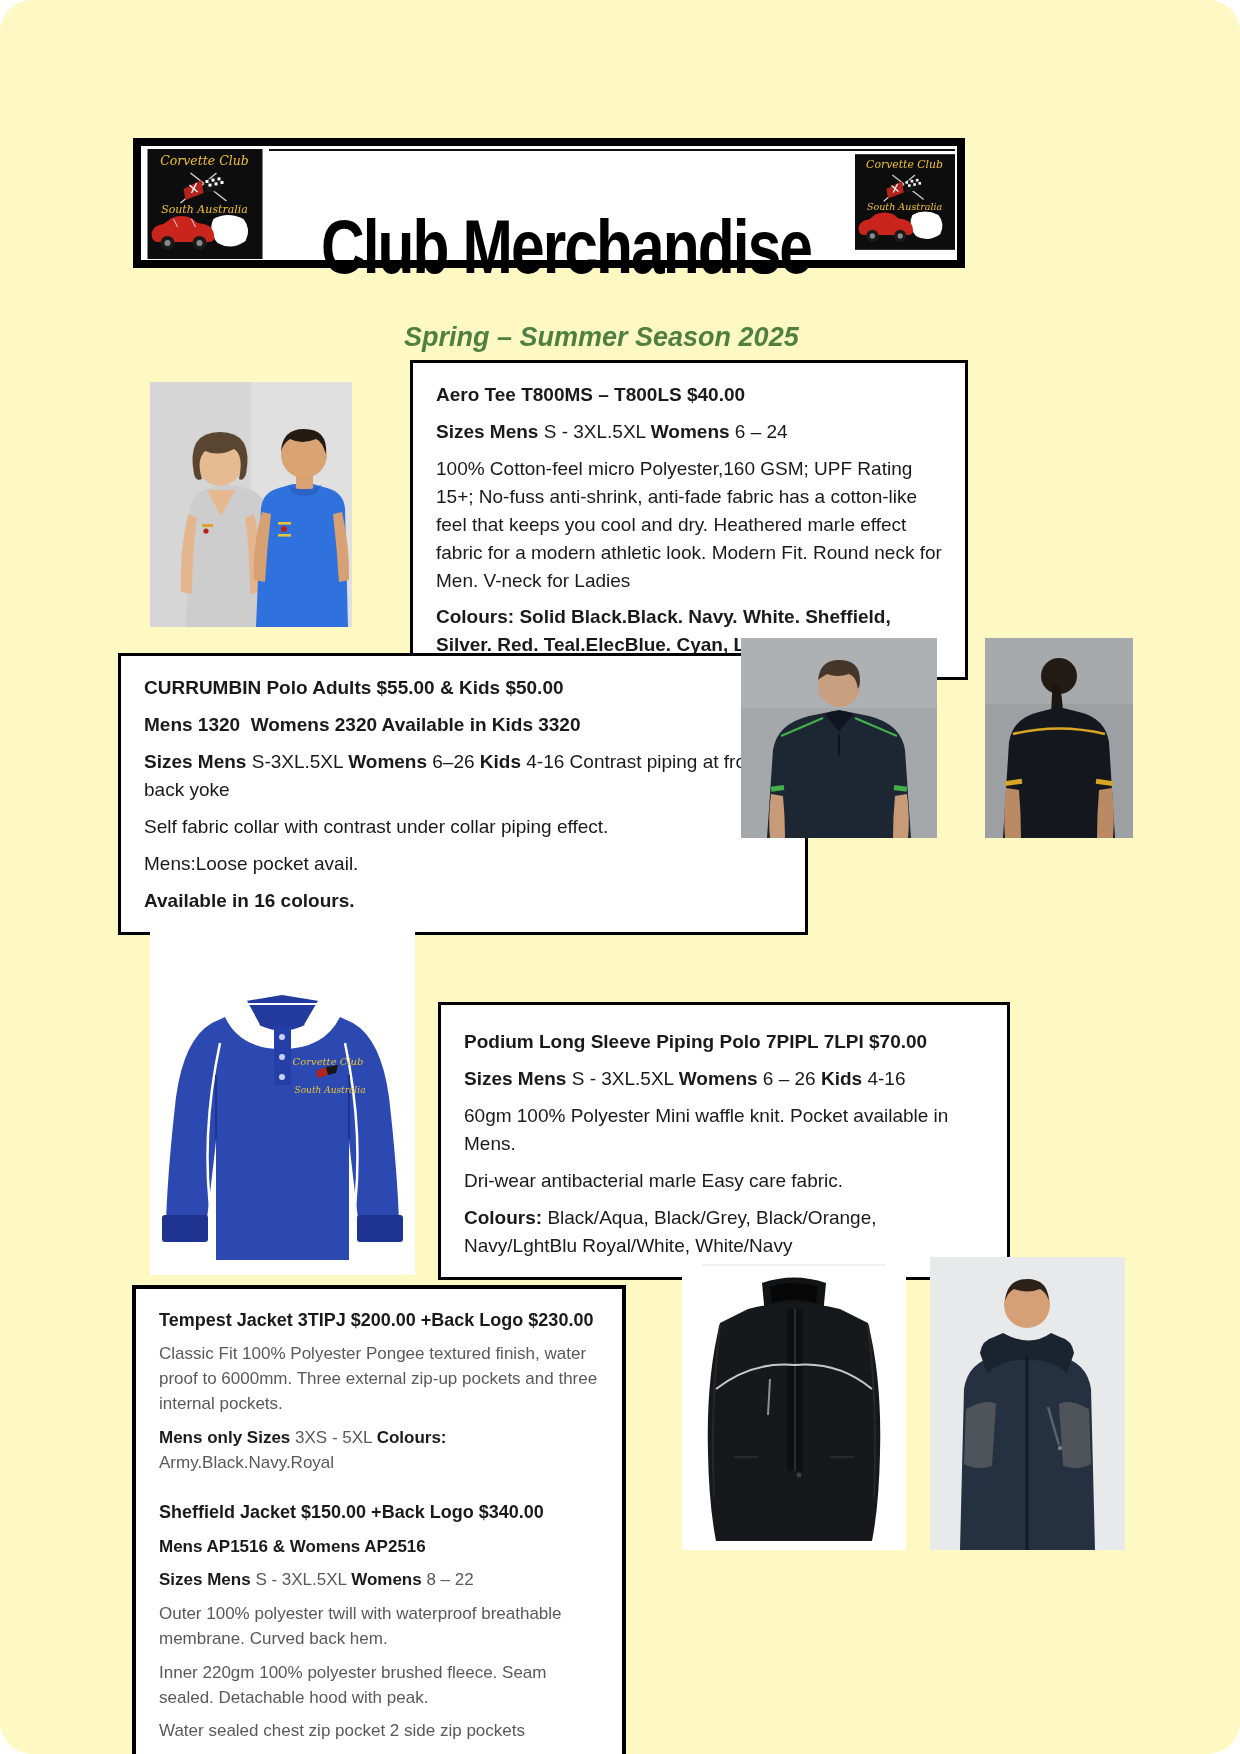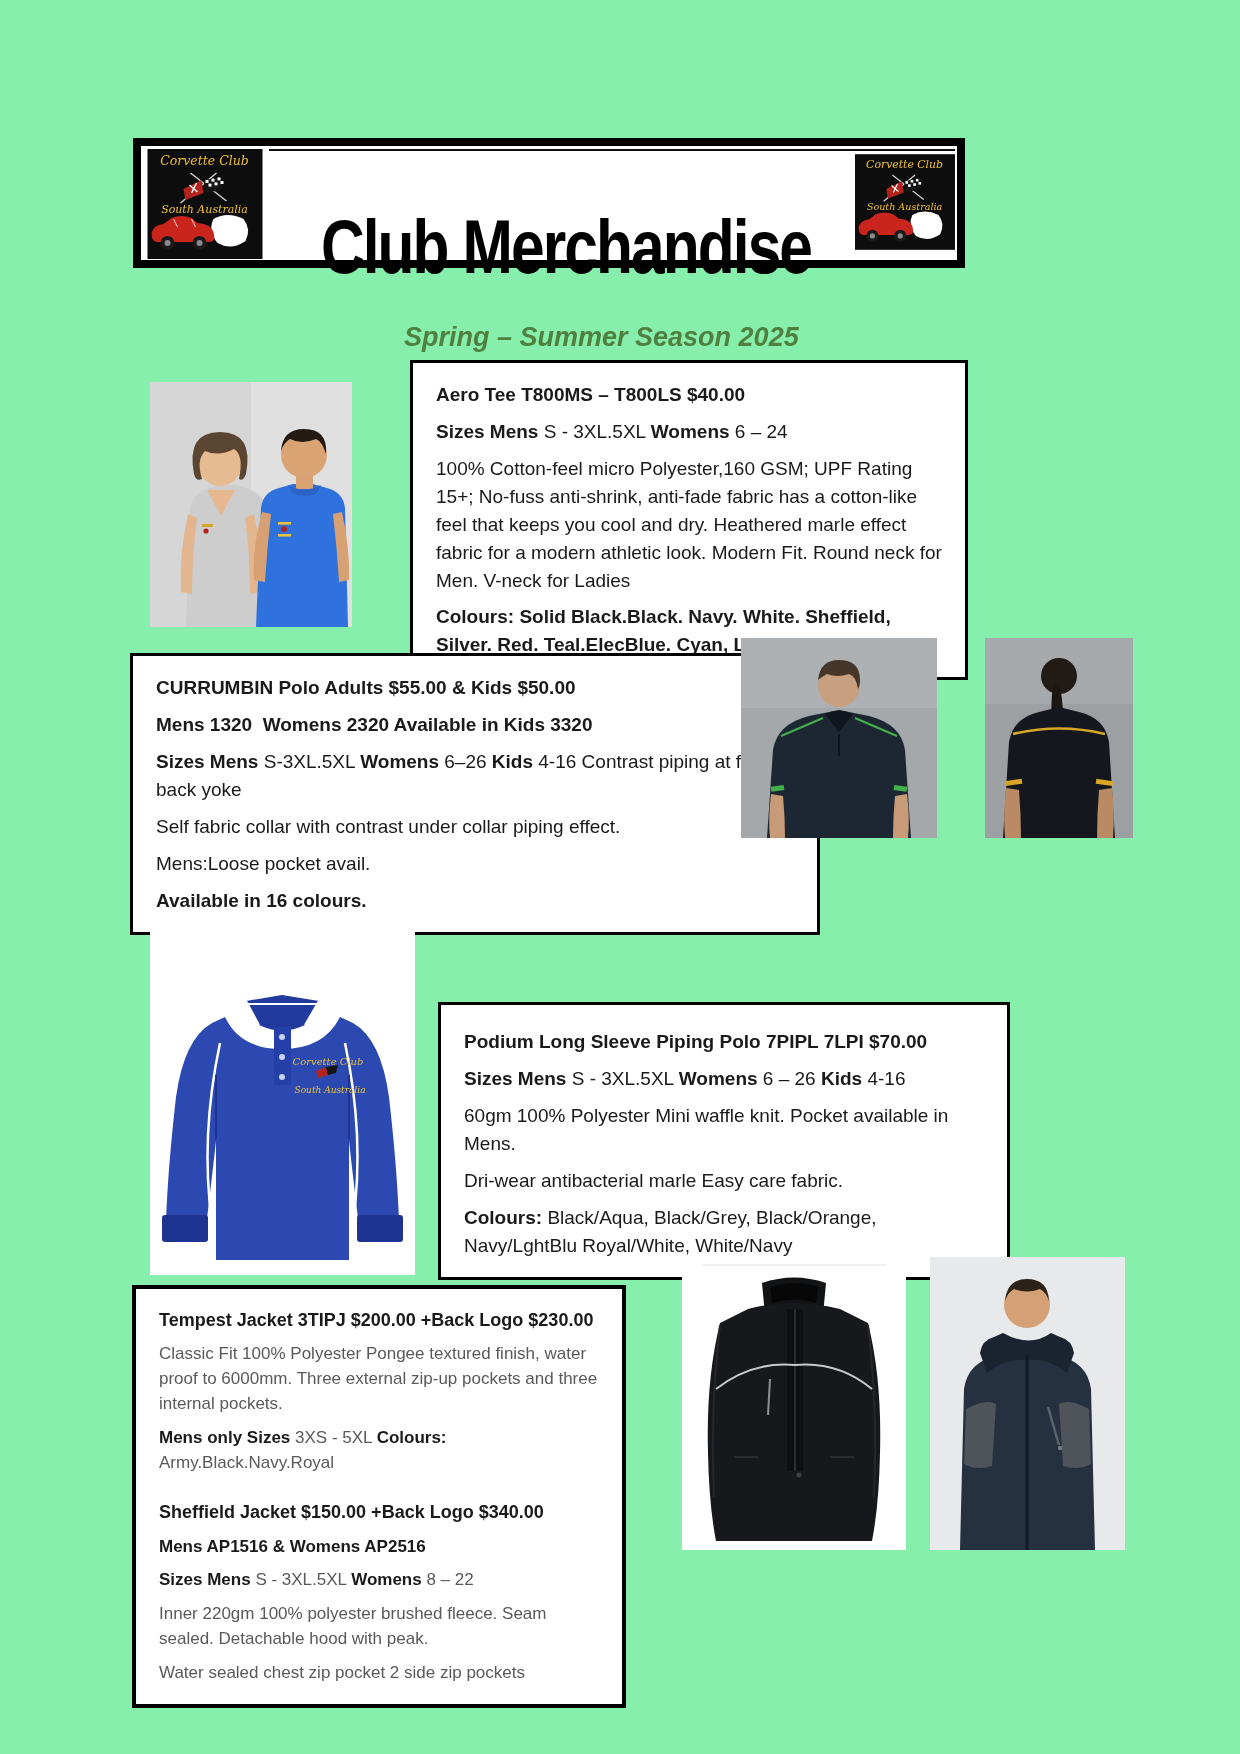--- a/index.html
+++ b/index.html
@@ -1,36 +1,36 @@
 <!DOCTYPE html>
 <html><head>
 <meta charset="utf-8">
 <style>
   html,body{margin:0;padding:0;background:#ffffff;}
-  .page{position:relative;width:1240px;height:1754px;background:#86efac;overflow:hidden;
-        font-family:"Liberation Sans",sans-serif;color:#1a1a1a;}
+  .page{position:relative;width:1240px;height:1754px;background:#fef9c3;overflow:hidden;
+        font-family:"Liberation Sans",sans-serif;color:#1a1a1a;border-radius:32px;}
   .abs{position:absolute;}
   
   .banner{left:133px;top:138px;width:832px;height:130px;border:8px solid #000;background:#fff;box-sizing:border-box;}
   .banner-rule{position:absolute;left:128px;right:2px;top:3px;height:2px;background:#111;}
   .banner-title{position:absolute;left:132px;top:8px;width:586px;height:100px;display:flex;align-items:center;justify-content:center;
         font-weight:800;font-size:63px;letter-spacing:-2px;white-space:nowrap;color:#000;
         transform:scale(.96,1.22);transform-origin:center;}
   .logo{position:absolute;top:3px;}
   .logo.left{left:5px;}
   .logo.right{right:2px;top:5px;}
   
   .season{left:404px;top:300px;font-size:27px;font-weight:bold;font-style:italic;color:#4f8040;white-space:nowrap;}
   
   .box{border:3px solid #000;background:#fff;box-sizing:border-box;font-size:19px;line-height:1.47;padding:9px 14px;}
   .box p{margin:9px;}
   .b{font-weight:bold;}
   .muted{color:#595959;}
   .aero-box{left:410px;top:360px;width:558px;min-height:256px;}
-  .currumbin-box{left:130px;top:653px;width:690px;min-height:256px;}
+  .currumbin-box{left:118px;top:653px;width:690px;min-height:256px;}
   .podium-box{left:438px;top:1002px;width:572px;min-height:212px;padding-top:14px;}
   .jackets-box{left:132px;top:1285px;width:494px;min-height:398px;border-width:4px;font-size:17px;line-height:1.46;}
   .jackets-box .hd{font-size:18px;}
   .gap{margin-top:24px !important;}
   
   .photo{overflow:hidden;}
   .photo svg{display:block;}
 </style>
 </head>
 <body>
@@ -216,20 +216,21 @@
     <p class="line"><span class="b">Colours: </span><span>Black/Aqua, Black/Grey, Black/Orange, Navy/LghtBlu Royal/White, White/Navy</span></p>
   </section>
 
   <section class="abs box jackets-box">
     <p class="line hd"><span class="b">Tempest Jacket 3TIPJ $200.00 +Back Logo $230.00</span></p>
     <p class="line"><span class="muted">Classic Fit 100% Polyester Pongee textured finish, water proof to 6000mm. Three external zip-up pockets and three internal pockets.</span></p>
     <p class="line"><span class="b">Mens only Sizes </span><span class="muted">3XS - 5XL </span><span class="b">Colours: </span><span class="muted">Army.Black.Navy.Royal</span></p>
     <p class="line hd gap"><span class="b">Sheffield Jacket $150.00 +Back Logo $340.00</span></p>
     <p class="line"><span class="b">Mens AP1516 &amp; Womens AP2516</span></p>
     <p class="line"><span class="b">Sizes Mens </span><span class="muted">S - 3XL.5XL </span><span class="b">Womens </span><span class="muted">8 – 22</span></p>
+    <p class="line"><span class="muted">Outer 100% polyester twill with waterproof breathable membrane. Curved back hem.</span></p>
     <p class="line"><span class="muted">Inner 220gm 100% polyester brushed fleece. Seam sealed. Detachable hood with peak.</span></p>
     <p class="line"><span class="muted">Water sealed chest zip pocket 2 side zip pockets</span></p>
   </section>
 
   <div class="abs photo" style="left:682px;top:1257px;">
     <svg width="224" height="293" viewBox="0 0 224 293">
       <rect width="224" height="293" fill="#ffffff"></rect>
       <line x1="20" y1="8" x2="204" y2="8" stroke="#e2e2e2" stroke-width="1"></line>
       <path d="M80,26 q32,-11 64,0 l-3,32 q-29,-9 -58,0z" fill="#121315"></path>
       <path d="M88,30 q24,-8 48,0 l-2,16 q-22,-7 -44,0z" fill="#070708"></path>

